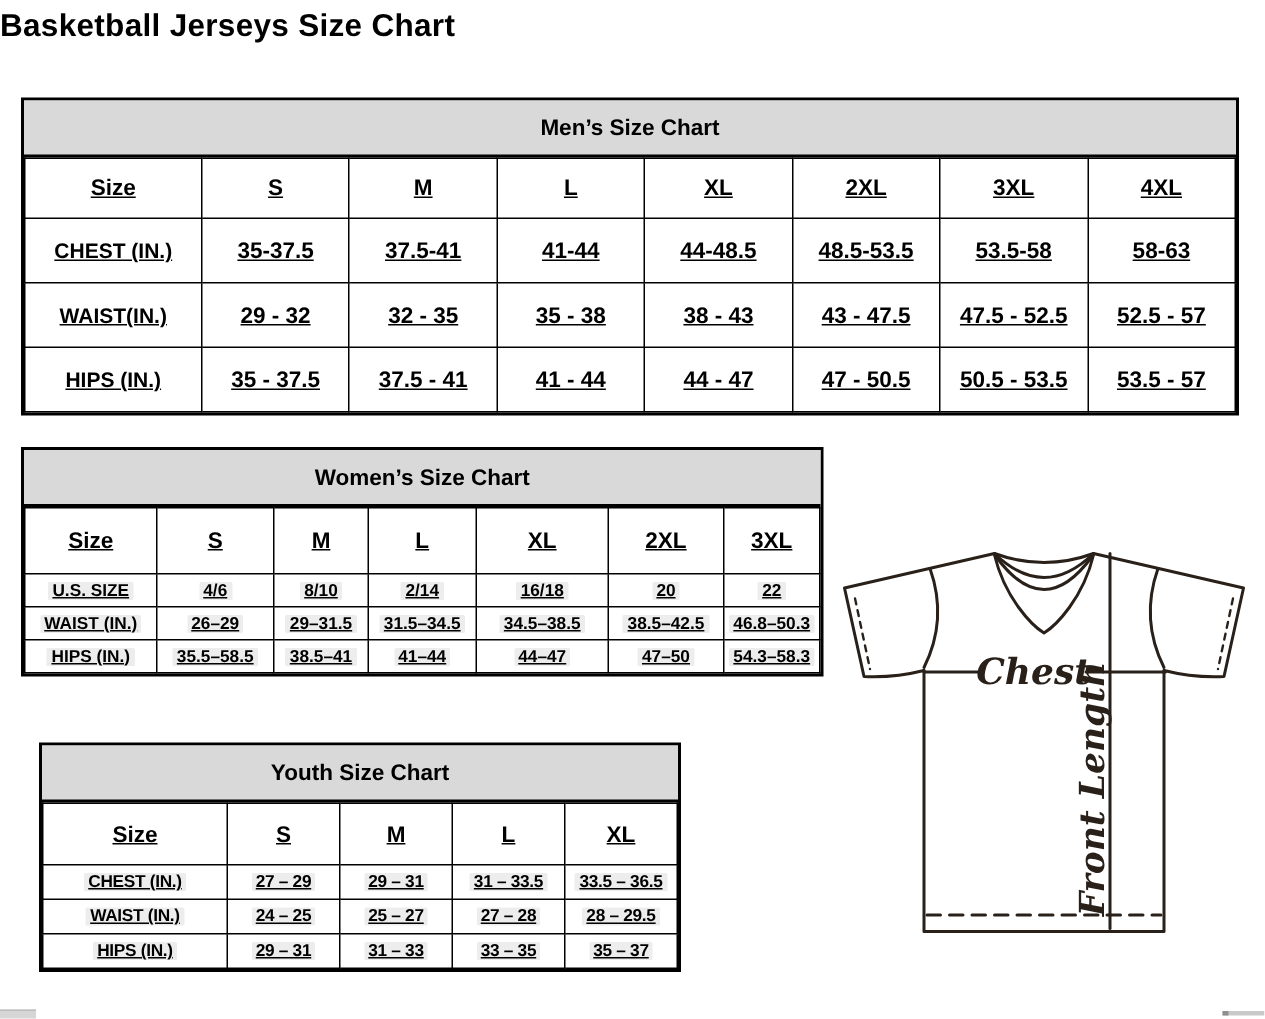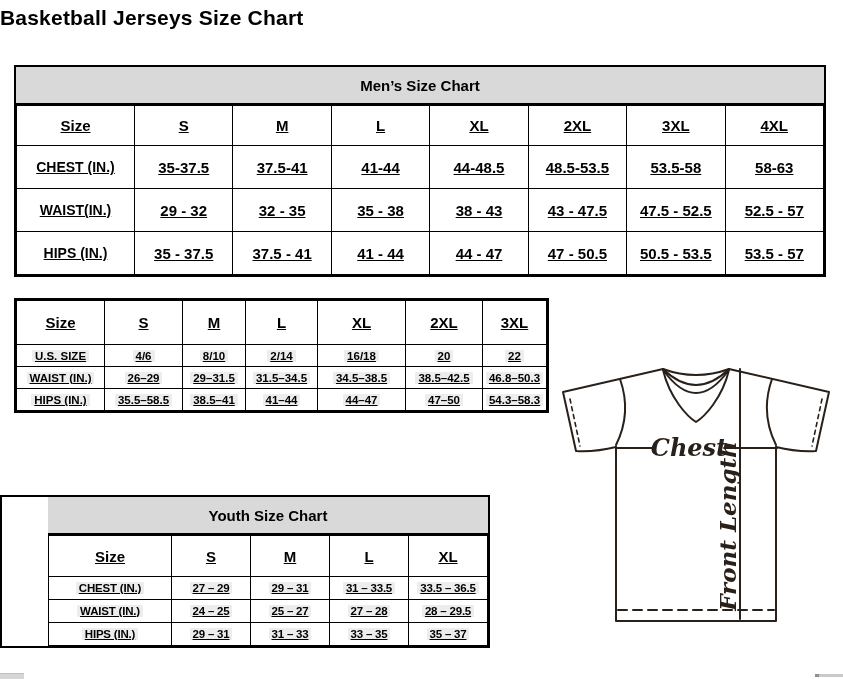--- a/index.html
+++ b/index.html
@@ -38,21 +38,21 @@
   .womens thead tr{height:44px;}
   .womens tbody tr{height:22px;font-size:11.5px;}
   .womens th:nth-child(1){width:87px;}
   .womens th:nth-child(2){width:77px;}
   .womens th:nth-child(3){width:62px;}
   .womens th:nth-child(4){width:71px;}
   .womens th:nth-child(5){width:87px;}
   .womens th:nth-child(6){width:76px;}
   .womens tbody th{font-size:11.5px;}
   
-  #youth-chart{left:0;top:495px;width:490px;padding-left:46px;}
+  #youth-chart{left:26px;top:495px;width:428px;}
   #youth-chart .band{height:36px;}
   .youth thead{font-size:15px;}
   .youth thead tr{height:41px;}
   .youth tbody tr{height:23px;font-size:11.5px;letter-spacing:-0.2px;}
   .youth th:first-child,.youth td:first-child{width:122px;}
   .youth tbody th{font-size:11.5px;}
   
   .hl tbody .val{background:#ededed;padding:0 3px;border-radius:1px;margin-top:18px;}
   
   #jersey{position:absolute;left:550px;top:358px;width:292px;height:270px;}
@@ -110,20 +110,21 @@
           <td><span class="val">44 - 47</span></td>
           <td><span class="val">47 - 50.5</span></td>
           <td><span class="val">50.5 - 53.5</span></td>
           <td><span class="val">53.5 - 57</span></td>
         </tr>
       </tbody>
     </table>
 </div>
 
 <div class="chart" id="womens-chart">
+  <div class="band">Women’s Size Chart</div>
   <table class="sizes womens hl">
       <thead>
         <tr>
           <th>Size</th>
           <th>S</th>
           <th>M</th>
           <th>L</th>
           <th>XL</th>
           <th>2XL</th>
           <th>3XL</th>

